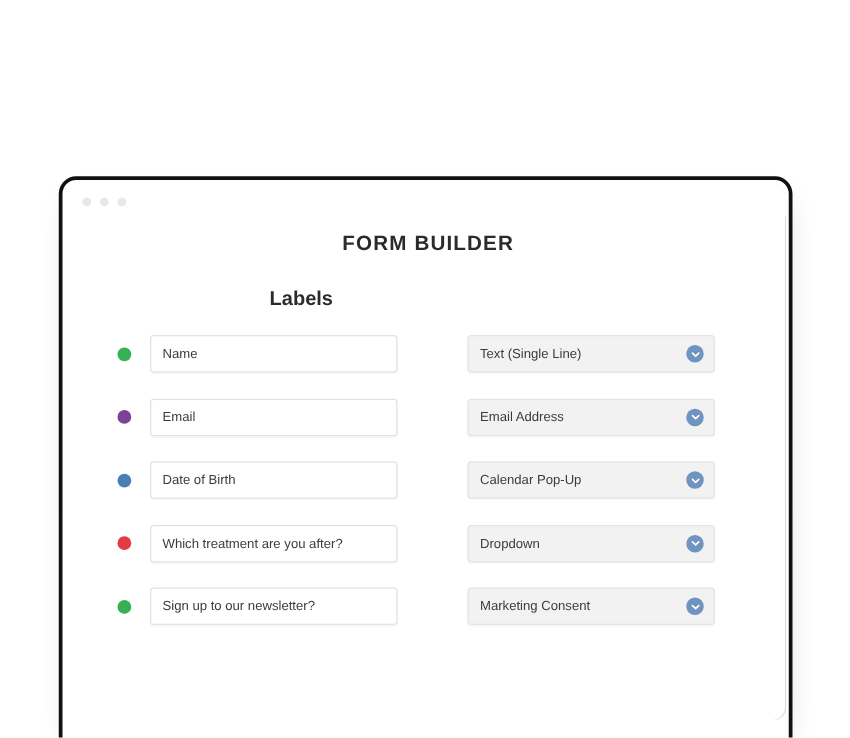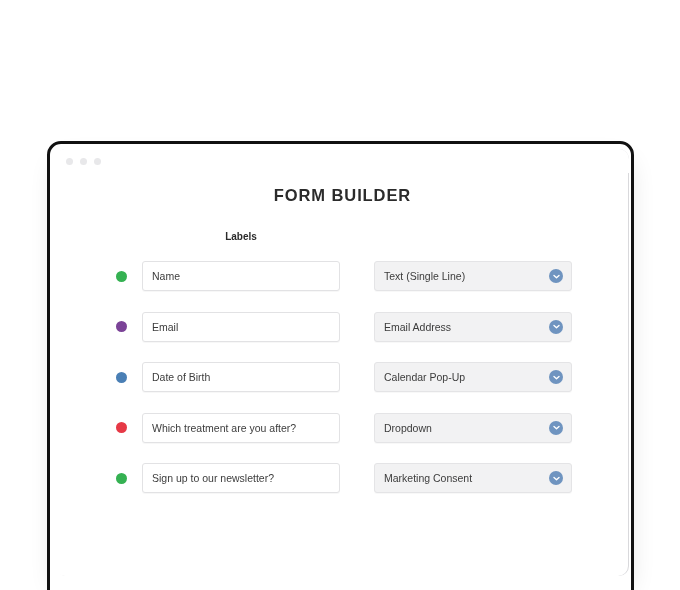--- a/index.html
+++ b/index.html
@@ -91,21 +91,21 @@
     margin-bottom: 0;
   }
 
   .columns-header {
     display: flex;
     margin-top: 26px;
     padding: 0 24px;
   }
 
   .col-head {
-    font-size: 10px;
+    font-size: 16px;
     font-weight: 700;
     color: #2b2b2b;
     text-align: center;
   }
 
   .col-head.labels-head {
     width: 268px;
     padding-left: 26px;
     box-sizing: border-box;
   }
@@ -125,21 +125,20 @@
     display: flex;
     align-items: center;
     height: 50.5px;
   }
 
   .label-cell {
     width: 268px;
     display: flex;
     align-items: center;
     box-sizing: border-box;
-    justify-content: center;
   }
 
   .color-dot {
     width: 11px;
     height: 11px;
     border-radius: 50%;
     flex: 0 0 auto;
     margin-right: 15px;
   }
 

